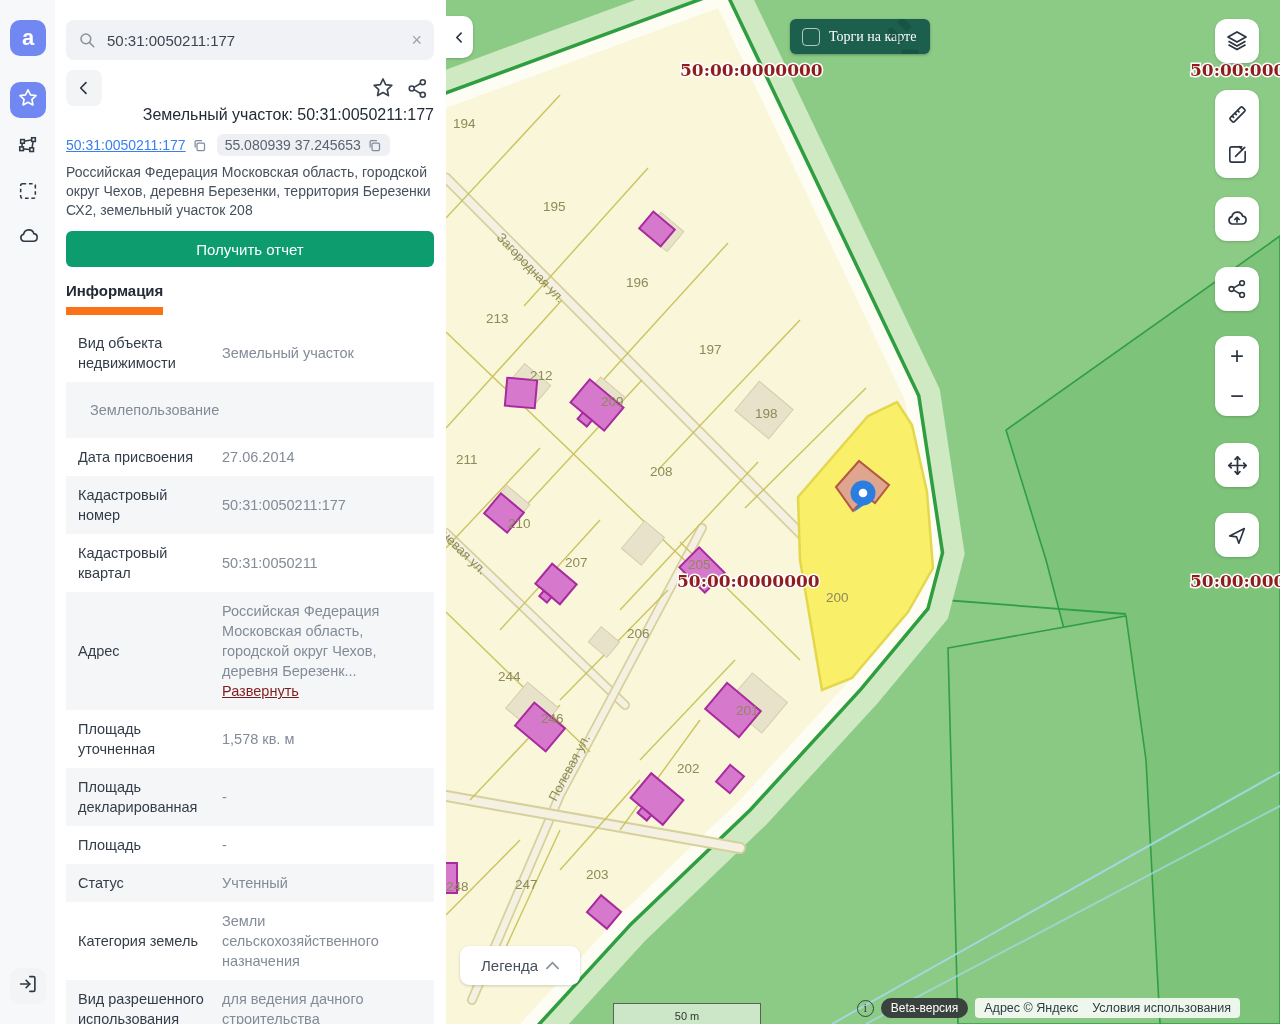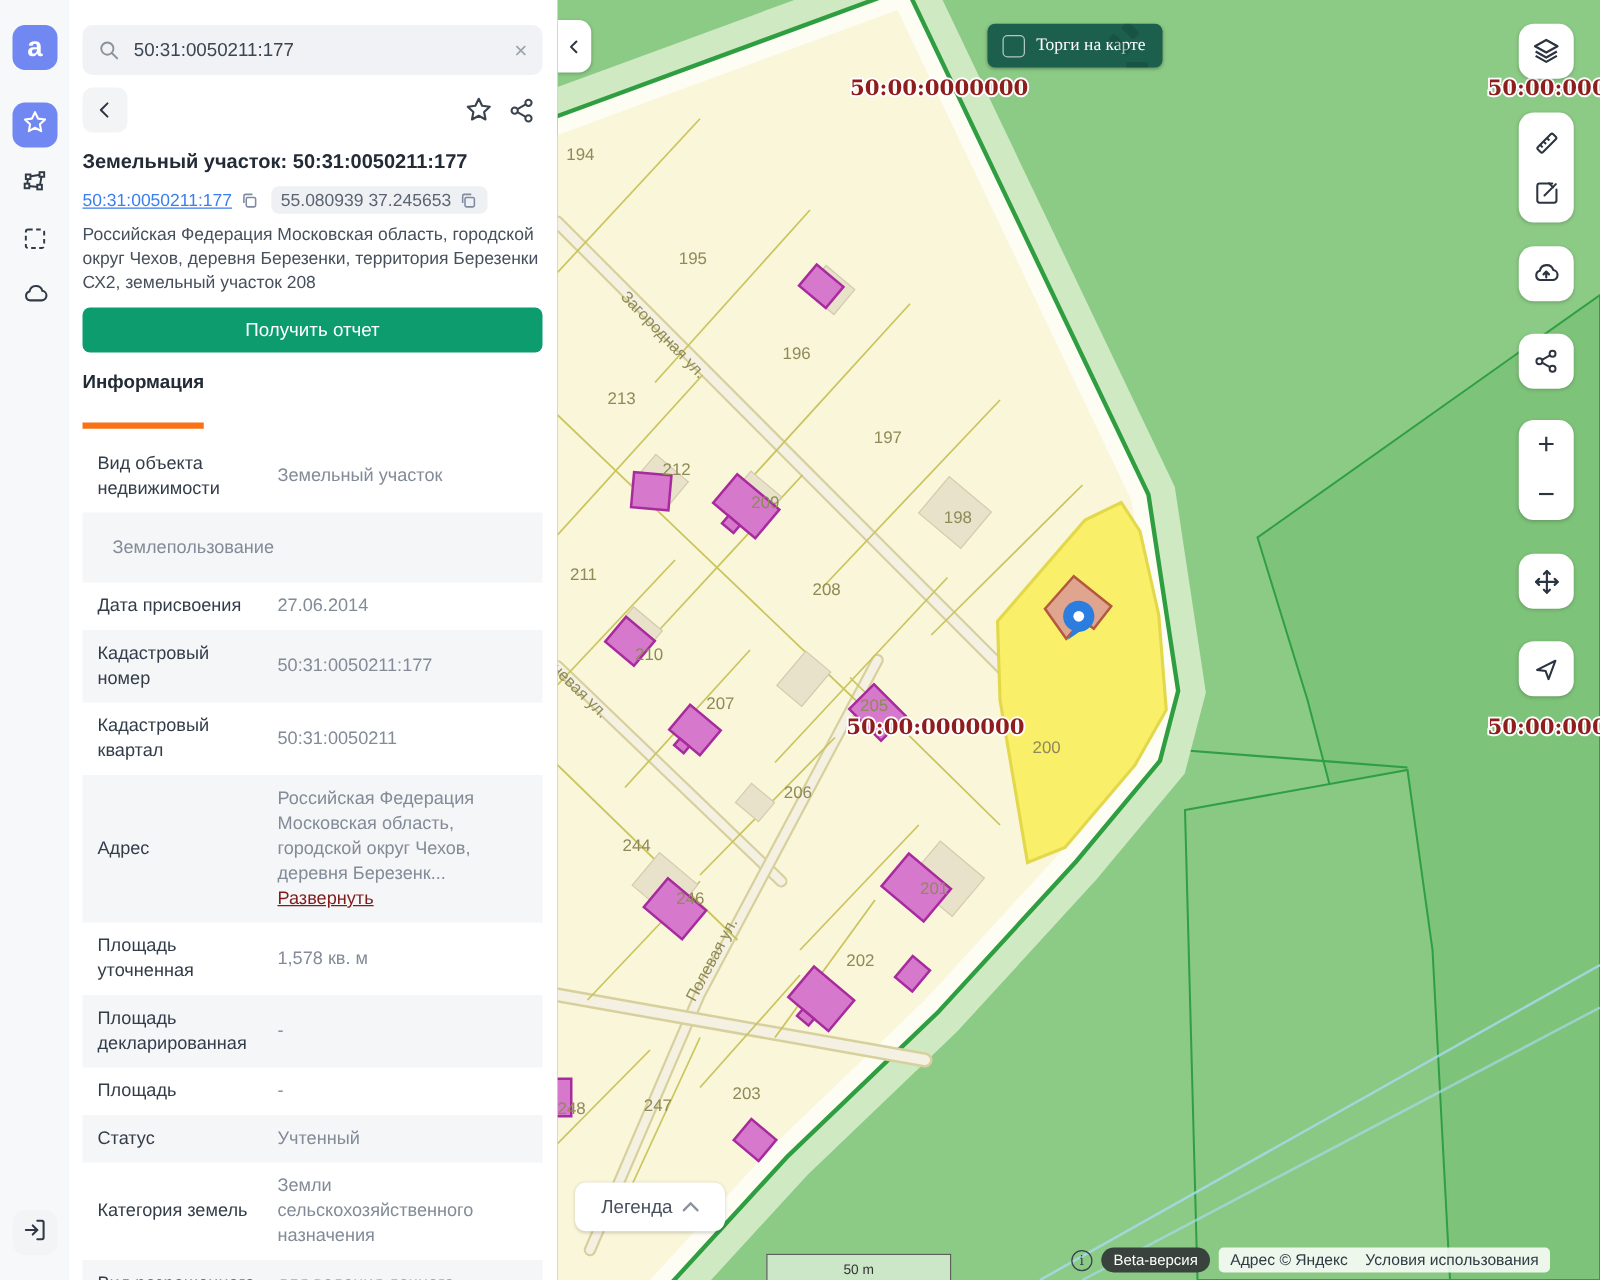--- a/index.html
+++ b/index.html
@@ -13,30 +13,30 @@
   
   #panel{position:absolute;left:55px;top:0;width:391px;height:1024px;background:#fff;overflow:hidden;}
   .px{margin-left:11px;margin-right:12px;}
   #searchbar{margin-top:20px;height:40px;background:#f0f2f5;border-radius:8px;display:flex;align-items:center;padding:0 12px;box-sizing:border-box;}
   #searchbar input{flex:1;border:none;background:transparent;outline:none;font-size:15px;color:#3c4652;font-family:"Liberation Sans",sans-serif;margin-left:9px;}
   #clear-x{color:#9aa3ad;font-size:18px;cursor:pointer;line-height:1;}
   #toolbar{margin-top:10px;height:36px;display:flex;align-items:center;}
   #back-btn{width:36px;height:36px;background:#f3f4f6;border-radius:8px;display:flex;align-items:center;justify-content:center;}
   #toolbar .spacer{flex:1;}
   .tb-ic{width:34px;height:34px;display:flex;align-items:center;justify-content:center;color:#39424e;}
-  #obj-title{margin-top:15px;font-size:16px;font-weight:bold;color:#222b36;line-height:18px;}
+  #obj-title{font-size:16px;font-weight:normal;color:#222b36;line-height:18px;text-align:right;}
   #badges{margin-top:10px;display:flex;align-items:center;gap:10px;}
   .badge{display:flex;align-items:center;gap:6px;font-size:14px;}
   #cad-link{color:#3b7ef0;}
   #coord-badge{background:#eef0f3;border-radius:6px;padding:3px 8px;color:#5b6472;}
   .copy-ic{color:#7f8ba0;display:flex;}
   #addr{margin-top:7px;font-size:14px;line-height:19px;color:#46505c;}
   #report-btn{margin-top:11px;height:36px;background:#0c9c6e;border:none;border-radius:6px;color:#fff;font-size:15px;width:368px;display:block;font-family:"Liberation Sans",sans-serif;}
   #tabrow{margin-top:15px;}
-  #tab-info{display:inline-block;font-size:15px;font-weight:bold;color:#222b36;padding-bottom:24px;border-bottom:5px solid #f97316;margin-bottom:9px;}
+  #tab-info{display:inline-block;font-size:15px;font-weight:bold;color:#222b36;padding-bottom:8px;border-bottom:8px solid #f97316;margin-bottom:9px;}
   .irow{display:flex;padding:9px 12px;box-sizing:border-box;width:368px;}
   .irow.alt{background:#f5f6f8;}
   .irow .rl{width:132px;flex:0 0 132px;font-size:14.5px;line-height:20px;color:#333d49;}
   .irow .rv{margin-left:12px;font-size:14.5px;line-height:20px;color:#828b97;}
   .irow .rv a{color:#7f1d1d;}
   .mh56{min-height:56px;align-items:center;}
   .mh36{min-height:36px;align-items:center;}
   .mh118{min-height:116px;}
   
   #map{position:absolute;left:446px;top:0;width:834px;height:1024px;overflow:hidden;background:#8ccb86;}

